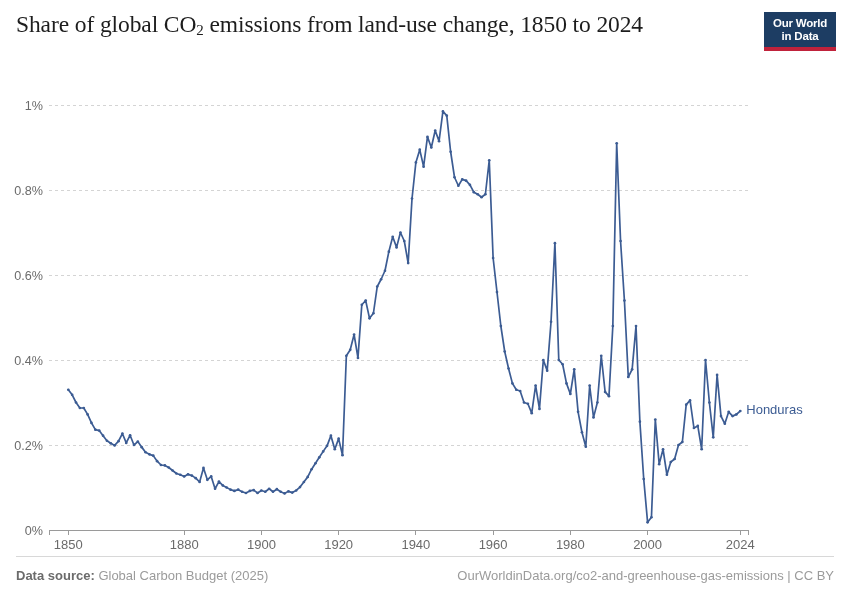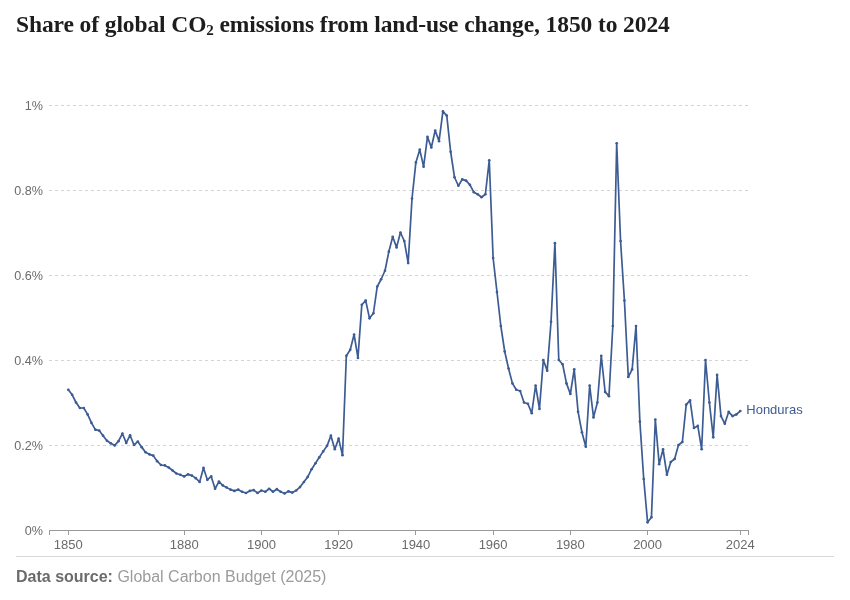--- a/index.html
+++ b/index.html
@@ -25,21 +25,21 @@
   
   .header {
     position: absolute;
     left: 16px;
     top: 10px;
     width: 740px;
   }
   .chart-title {
     font-family: "Liberation Serif", serif;
     font-size: 23.5px;
-    font-weight: 700;
+    font-weight: 400;
     color: #1d1d1d;
     letter-spacing: -0.1px;
     line-height: 28px;
     margin: 0;
     white-space: nowrap;
   }
   .chart-title sub {
     font-size: 15px;
     line-height: 0;
     vertical-align: baseline;
@@ -144,21 +144,21 @@
     height: 1px;
     background: #d8d8d8;
   }
   .footer {
     position: absolute;
     left: 16px;
     top: 568px;
     width: 818px;
     height: 20px;
     font-family: "Liberation Sans", sans-serif;
-    font-size: 16px;
+    font-size: 13px;
     color: #9b9b9b;
   }
   .footer-left {
     position: absolute;
     left: 0;
     top: 0;
     white-space: nowrap;
   }
   .footer-left b {
     color: #6b6b6b;
@@ -173,20 +173,24 @@
 </style>
 </head>
 <body>
 
 <div id="chart-root">
 
   <div class="header">
     <h1 class="chart-title"><span>Share of global CO</span><sub>2</sub><span> emissions from land-use change, 1850 to 2024</span></h1>
   </div>
 
+  <div class="owid-logo">
+    <div>Our World</div>
+    <div>in Data</div>
+  </div>
 
   <div class="plot-wrap">
     <svg class="plot" width="850" height="600">
       <g id="gridlines">
           <line x1="49" x2="748" y1="530" y2="530" class="zeroline"></line>
           <line x1="49" x2="748" y1="445" y2="445" class="gridline"></line>
           <line x1="49" x2="748" y1="360" y2="360" class="gridline"></line>
           <line x1="49" x2="748" y1="275" y2="275" class="gridline"></line>
           <line x1="49" x2="748" y1="190" y2="190" class="gridline"></line>
           <line x1="49" x2="748" y1="105" y2="105" class="gridline"></line>
@@ -404,15 +408,16 @@
         </g>
       <g id="series-labels">
           <text x="746.2762430939226" y="411" class="series-label" fill="#3c5c93">Honduras</text>
         </g>
     </svg>
   </div>
 
   <div class="footer-rule"></div>
   <div class="footer">
     <div class="footer-left"><b>Data source:</b> <span>Global Carbon Budget (2025)</span></div>
+    <div class="footer-right">OurWorldinData.org/co2-and-greenhouse-gas-emissions | CC BY</div>
   </div>
 
 </div>
 
 </body></html>

